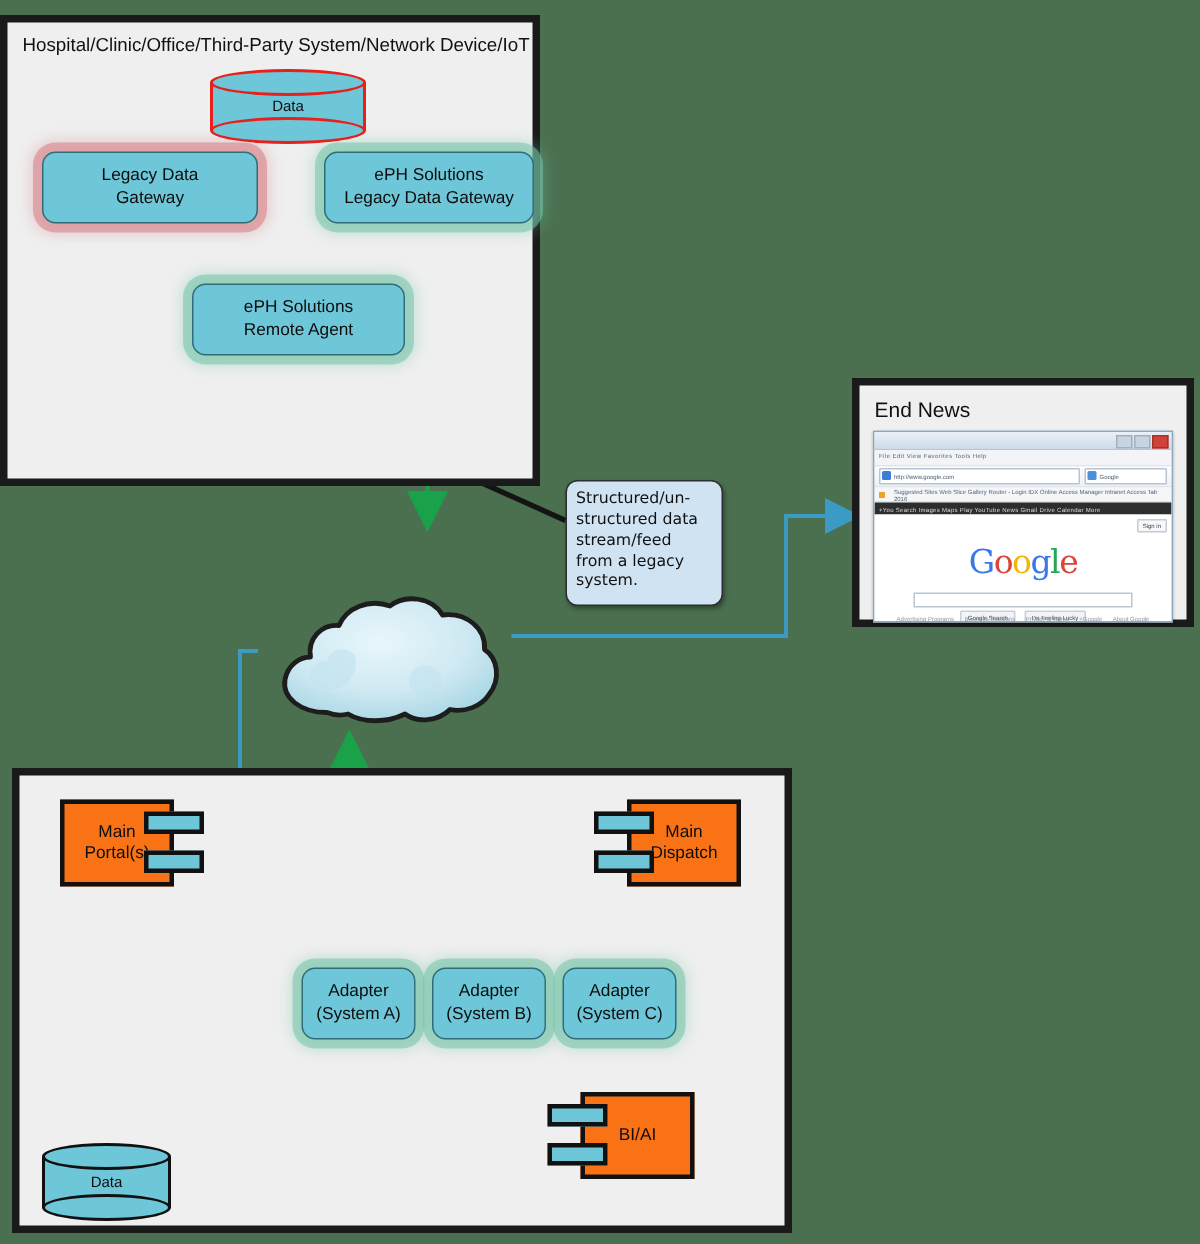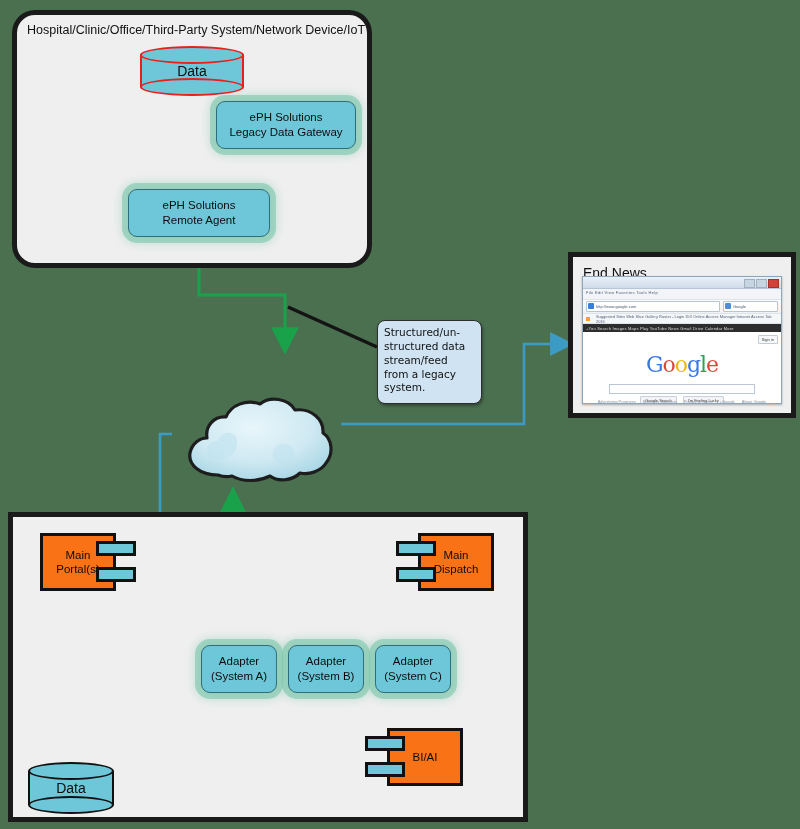--- a/index.html
+++ b/index.html
@@ -5,21 +5,21 @@
 <style>
   html,body{margin:0;padding:0;background:#4a7050;}
   body{width:800px;height:829px;overflow:hidden;
        font-family:"Liberation Sans","DejaVu Sans",sans-serif;}
   #canvas{position:relative;width:800px;height:829px;background:#4a7050;}
 
   svg#wires{position:absolute;left:0;top:0;width:800px;height:829px;pointer-events:none;}
 
   
   .region{position:absolute;background:#efefef;border:5px solid #1a1a1a;box-sizing:border-box;}
-  #region-source{left:12px;top:10px;width:360px;height:258px;border-radius:23px;}
+  #region-source{left:0;top:10px;width:360px;height:314px;}
   #region-platform{left:8px;top:512px;width:520px;height:310px;}
   #region-enduser{left:568px;top:252px;width:228px;height:166px;}
 
   .region-title{position:absolute;font-size:12.5px;color:#111;white-space:nowrap;}
   #title-source{left:10px;top:8px;}
   #title-enduser{left:10px;top:8px;font-size:14px;}
 
   
   .rbox{position:absolute;box-sizing:border-box;border-radius:9px;
         background:#6ec6d9;border:1.5px solid #2f6d78;
@@ -46,21 +46,21 @@
   
   .cyl{position:absolute;}
   .cyl .body{position:absolute;left:0;right:0;top:9px;bottom:9px;
              background:#6ec6d9;border-left:2.5px solid #111;border-right:2.5px solid #111;}
   .cyl .top,.cyl .bot{position:absolute;left:0;width:100%;height:18px;box-sizing:border-box;
              border:2.5px solid #111;border-radius:50%;background:#6ec6d9;}
   .cyl .top{top:0;z-index:3;}
   .cyl .bot{bottom:0;z-index:1;background:#6ec6d9;}
   .cyl .lbl{position:absolute;left:0;right:0;top:0;bottom:0;z-index:4;
             display:flex;align-items:center;justify-content:center;
-            font-size:14px;color:#0d0d0d;}
+            font-size:10px;color:#0d0d0d;}
   #cyl-top{left:140px;top:46px;width:104px;height:50px;}
   #cyl-top .body{border-left-color:#e8201b;border-right-color:#e8201b;}
   #cyl-top .top,#cyl-top .bot{border-color:#e8201b;}
   #cyl-bottom{left:28px;top:762px;width:86px;height:52px;}
 
   
   .comp{position:absolute;}
   .comp .cbody{position:absolute;background:#f97316;border:3px solid #111;box-sizing:border-box;
                display:flex;align-items:center;justify-content:center;text-align:center;
                font-size:11.5px;line-height:1.25;color:#0d0d0d;}
@@ -82,21 +82,21 @@
   #comp-biai{left:365px;top:728px;width:98px;height:58px;}
   #comp-biai .cbody{left:22px;top:0;width:76px;height:58px;}
   #comp-biai .tab{left:0;}
   #comp-biai .tab.t1{top:8px;}
   #comp-biai .tab.t2{top:34px;}
 
   
   #cloud{position:absolute;left:178px;top:393px;width:160px;height:100px;}
 
   
-  #browser{position:absolute;left:582px;top:276px;width:200px;height:128px;
+  #browser{position:absolute;left:582px;top:287px;width:200px;height:128px;
            background:#fff;border:1px solid #8aa7bd;box-sizing:border-box;overflow:hidden;
            box-shadow:0 1px 2px rgba(0,0,0,.3);}
   #br-title{height:11px;background:linear-gradient(#e9f0f7,#cfdceb);border-bottom:1px solid #b6c6d6;
             position:relative;}
   #br-title .wbtns{position:absolute;right:2px;top:2px;display:flex;gap:1px;}
   #br-title .wbtns i{display:block;width:9px;height:7px;background:#c8d4e0;border:1px solid #9fb0c1;}
   #br-title .wbtns i.close{background:#d0423a;border-color:#a6322c;}
   #br-menu{height:8px;background:#f2f4f7;border-bottom:1px solid #dfe4ea;
            font-size:4px;color:#55657a;padding:1px 3px;letter-spacing:.3px;}
   #br-addr{height:13px;background:linear-gradient(#fbfcfd,#eef2f6);border-bottom:1px solid #dfe4ea;
@@ -228,20 +228,23 @@
     <div class="region-title" id="title-source">Hospital/Clinic/Office/Third-Party System/Network Device/IoT</div>
   </div>
 
   <div class="cyl" id="cyl-top">
     <div class="bot"></div>
     <div class="body"></div>
     <div class="top"></div>
     <div class="lbl">Data</div>
   </div>
 
+  <div class="rbox glow-pink" id="box-legacy-gw">
+    <span>Legacy Data<br>Gateway</span>
+  </div>
 
   <div class="rbox glow-green" id="box-eph-gw">
     <span>ePH Solutions<br>Legacy Data Gateway</span>
   </div>
 
   <div class="rbox glow-green" id="box-eph-agent">
     <span>ePH Solutions<br>Remote Agent</span>
   </div>
 
   <div id="callout">

